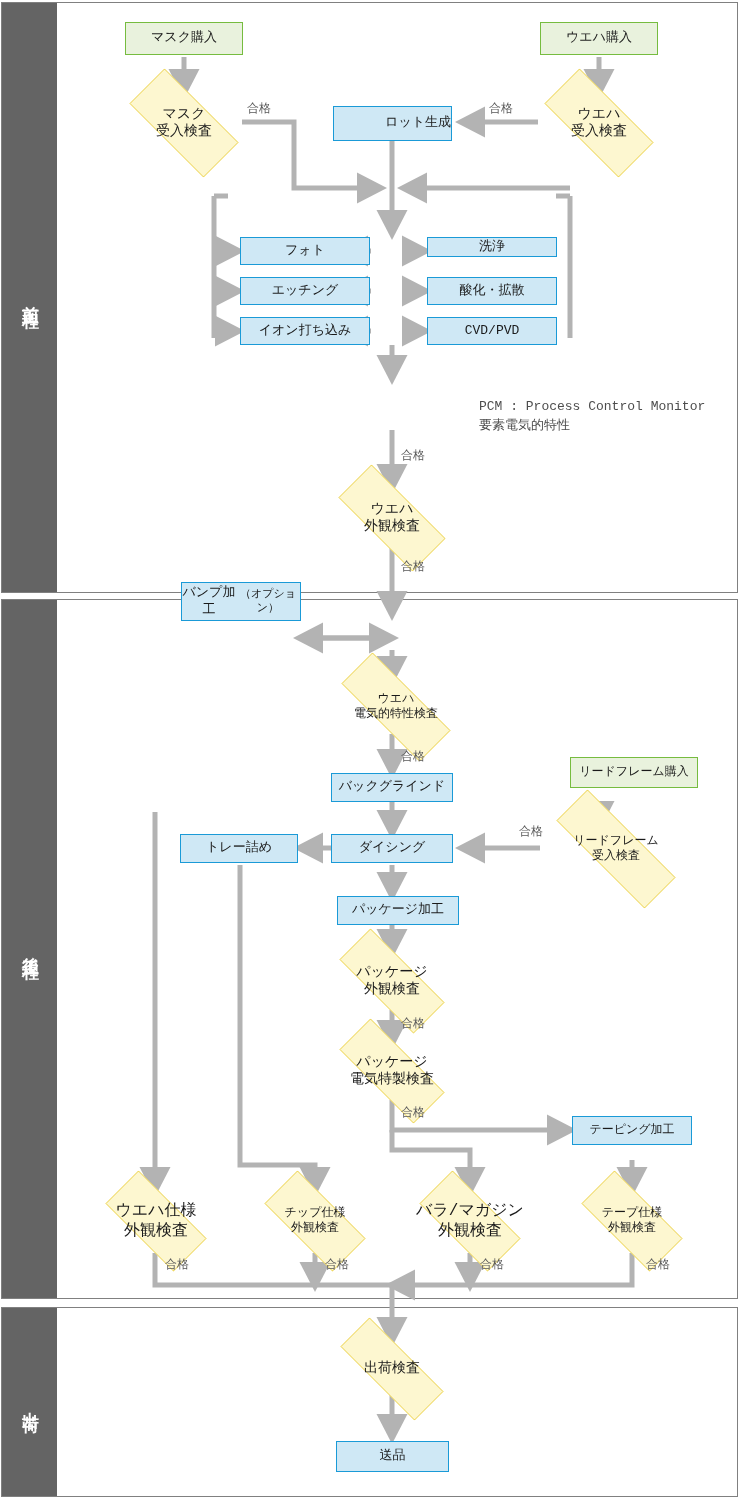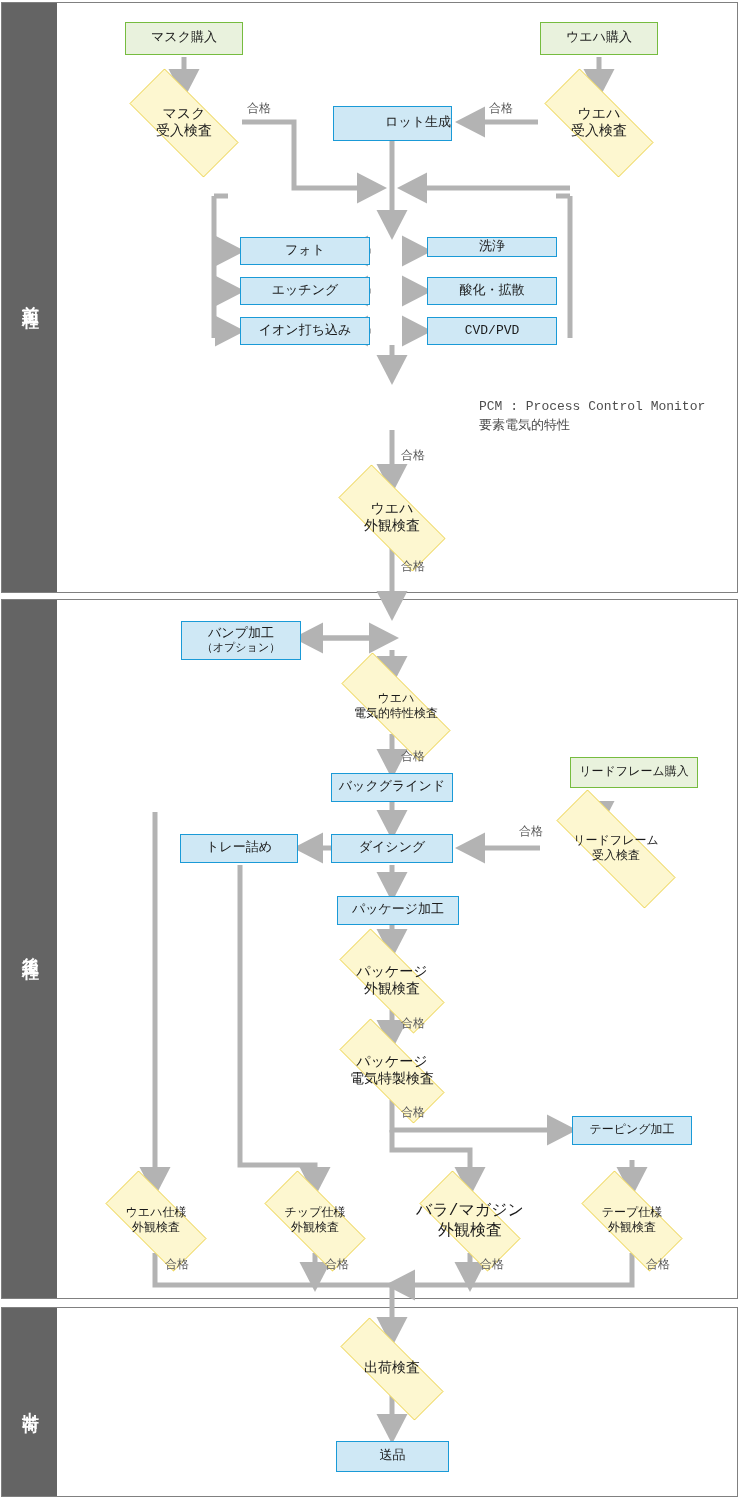--- a/index.html
+++ b/index.html
@@ -220,21 +220,21 @@
 
   <div class="note" style="left:479px; top:370px;margin-top:28px;">PCM : Process Control Monitor
 要素電気的特性</div>
 
   <div class="node diamond" style="left:318px; top:485px; width:148px; height:66px;">
     <div class="dshape"></div>
     <div class="dtext" style="white-space:pre-line;">ウエハ
 外観検査</div>
   </div>
 
-  <div class="node box" style="left:181px; top:621px; width:120px; height:39px; flex-direction:column;">
+  <div class="node box" style="left:181px; top:582px; width:120px; height:39px; flex-direction:row;">
     <span>バンプ加工</span>
     <span class="sub">（オプション）</span>
   </div>
 
   <div class="node diamond" style="left:318px; top:676px; width:156px; height:62px;">
     <div class="dshape"></div>
     <div class="dtext" style="white-space:pre-line; font-size:12px;">ウエハ
 電気的特性検査</div>
   </div>
 
@@ -275,21 +275,21 @@
     <div class="dtext" style="white-space:pre-line;">パッケージ
 電気特製検査</div>
   </div>
 
   <div class="node box" style="left:572px; top:1116px; width:120px; height:29px;">
     <span style="font-size:12px;">テーピング加工</span>
   </div>
 
   <div class="node diamond" style="left:88px; top:1188px; width:136px; height:66px;">
     <div class="dshape"></div>
-    <div class="dtext" style="white-space:pre-line; font-size:12px;">ウエハ仕様
+    <div class="dtext" style="white-space:pre-line; font-size:16px;">ウエハ仕様
 外観検査</div>
   </div>
 
   <div class="node diamond" style="left:247px; top:1188px; width:136px; height:66px;">
     <div class="dshape"></div>
     <div class="dtext" style="white-space:pre-line; font-size:12px;">チップ仕様
 外観検査</div>
   </div>
 
   <div class="node diamond" style="left:402px; top:1188px; width:136px; height:66px;">

